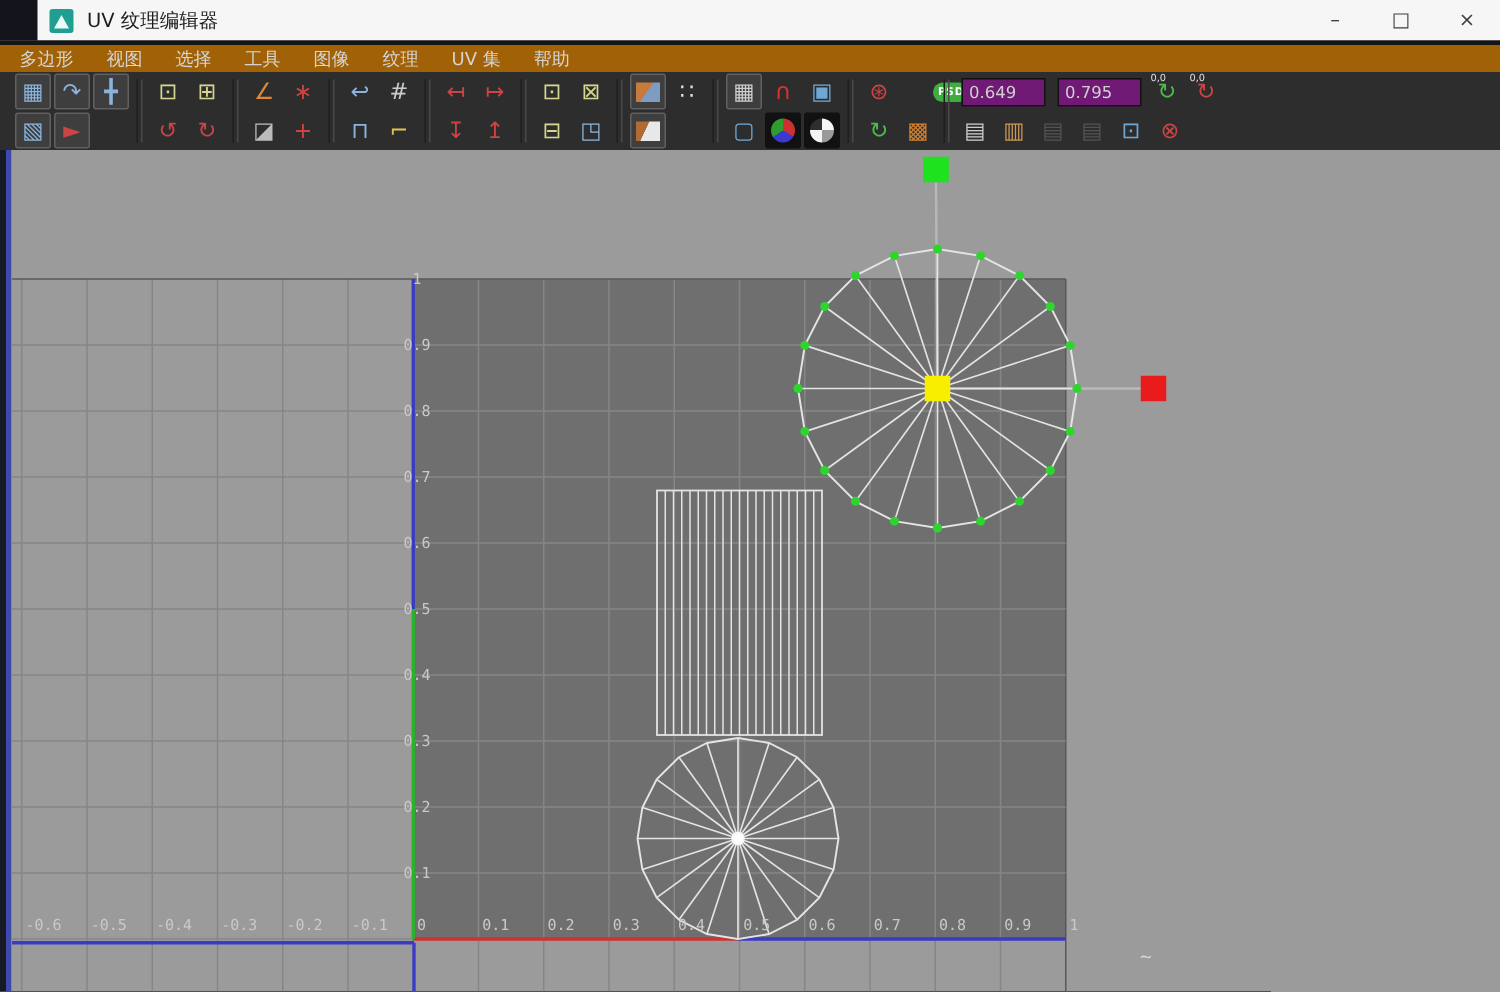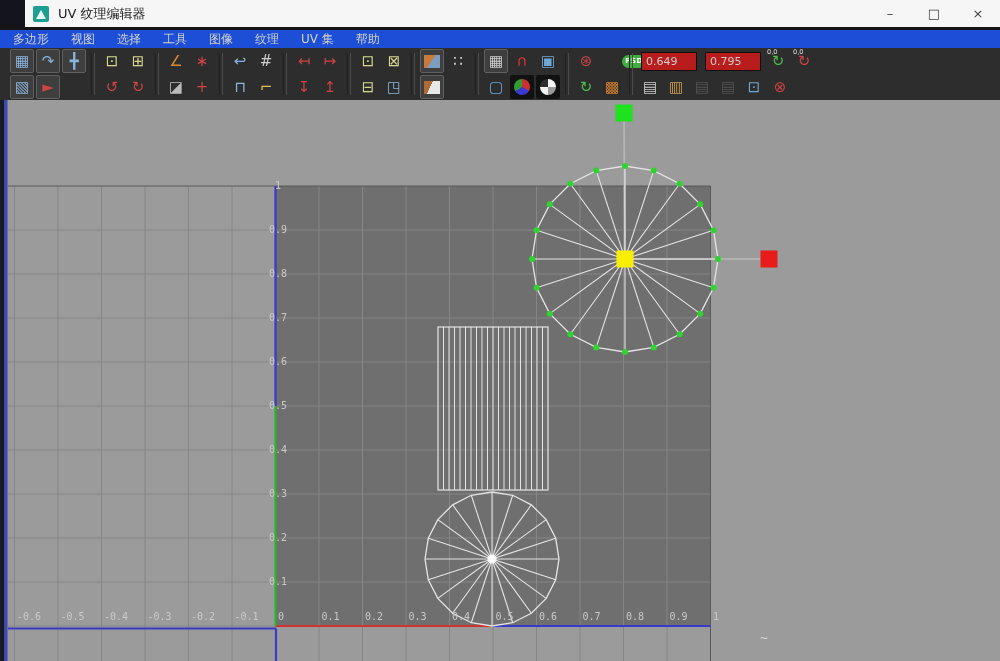--- a/index.html
+++ b/index.html
@@ -11,40 +11,40 @@
   .titlebar-corner{position:absolute;left:0;top:0;width:25px;height:27px;background:#14141d;}
   .app-icon{width:16px;height:16px;margin-left:33px;background:#1f9e92;border-radius:2px;position:relative;flex:0 0 auto;}
   .app-icon:before{content:"";position:absolute;left:3px;top:4px;border-left:5px solid transparent;
     border-right:5px solid transparent;border-bottom:9px solid #eafaf7;}
   .title-text{margin-left:9px;font-size:13px;color:#1b1b1b;}
   .win-controls{position:absolute;right:0;top:0;height:27px;display:flex;}
   .win-btn{width:44px;height:27px;display:flex;align-items:center;justify-content:center;font-size:13px;color:#404040;}
   .titlebar-border{position:absolute;left:0;top:27px;width:1000px;height:3px;background:#151515;}
 
   
-  .menubar{position:absolute;left:0;top:30px;width:1000px;height:18px;background:#1d4ed8;display:flex;align-items:flex-start;padding-left:2px;box-sizing:border-box;}
+  .menubar{position:absolute;left:0;top:30px;width:1000px;height:18px;background:#a16207;display:flex;align-items:flex-start;padding-left:2px;box-sizing:border-box;}
   .menu-item{padding:0 11px;font-size:12px;color:#d4d4d4;line-height:18px;white-space:nowrap;}
 
   
   .toolbar{position:absolute;left:0;top:48px;width:1000px;height:52px;background:#2d2d2d;display:flex;align-items:center;padding-left:10px;box-sizing:border-box;}
   .tb-group{display:flex;flex-direction:column;gap:2px;}
   .tb-row{display:flex;gap:2px;align-items:center;height:24px;}
   .tb-sep{width:2px;height:42px;margin:0 5px;border-left:1px solid #1e1e1e;border-right:1px solid #4a4a4a;}
   .tb-icon{width:24px;height:24px;display:flex;align-items:center;justify-content:center;font-size:15px;line-height:1;cursor:default;}
   .tb-icon.boxed{border:1px solid #606060;background:#3e3e3e;border-radius:2px;box-sizing:border-box;}
   .tb-icon.dark{background:#111;border-radius:2px;}
   .tb-icon.disabled{opacity:.4;}
   .thumb{width:16px;height:13px;background:linear-gradient(125deg,#c87a3a 46%,#7e9cc0 47%);}
   .thumb2{width:16px;height:13px;background:linear-gradient(115deg,#b06a34 40%,#e8e8e8 41%);}
   .circle-rgb{width:16px;height:16px;border-radius:50%;background:conic-gradient(#cc3030 0 33%,#3a3ad0 33% 66%,#2f9c2f 66% 100%);}
   .circle-bw{width:16px;height:16px;border-radius:50%;background:conic-gradient(#f4f4f4 0 25%,#9a9a9a 25% 50%,#f4f4f4 50% 75%,#2e2e2e 75% 100%);}
   .psd-chip{background:#3fae3f;color:#fff;font-size:7px;font-weight:bold;padding:3px 3px;border-radius:7px;letter-spacing:.5px;margin-left:44px;}
   .reset-icon{position:relative;}
   .reset-icon .lbl{position:absolute;top:0px;left:1px;font-size:6.5px;color:#e0e0e0;}
-  .tb-field input{width:50px;height:17px;background:#b91c1c;color:#cfcfcf;border:1px solid #101010;
+  .tb-field input{width:50px;height:17px;background:#701a75;color:#cfcfcf;border:1px solid #101010;
     font-size:11px;font-family:"DejaVu Sans",sans-serif;padding:0 0 0 4px;margin:12px 3px;}
 
   
   #viewport{position:absolute;left:0;top:100px;width:1000px;height:561px;display:block;}
   svg text{font-family:"DejaVu Sans Mono",monospace;}
 </style>
 </head>
 <body>
 
 <div id="app">

